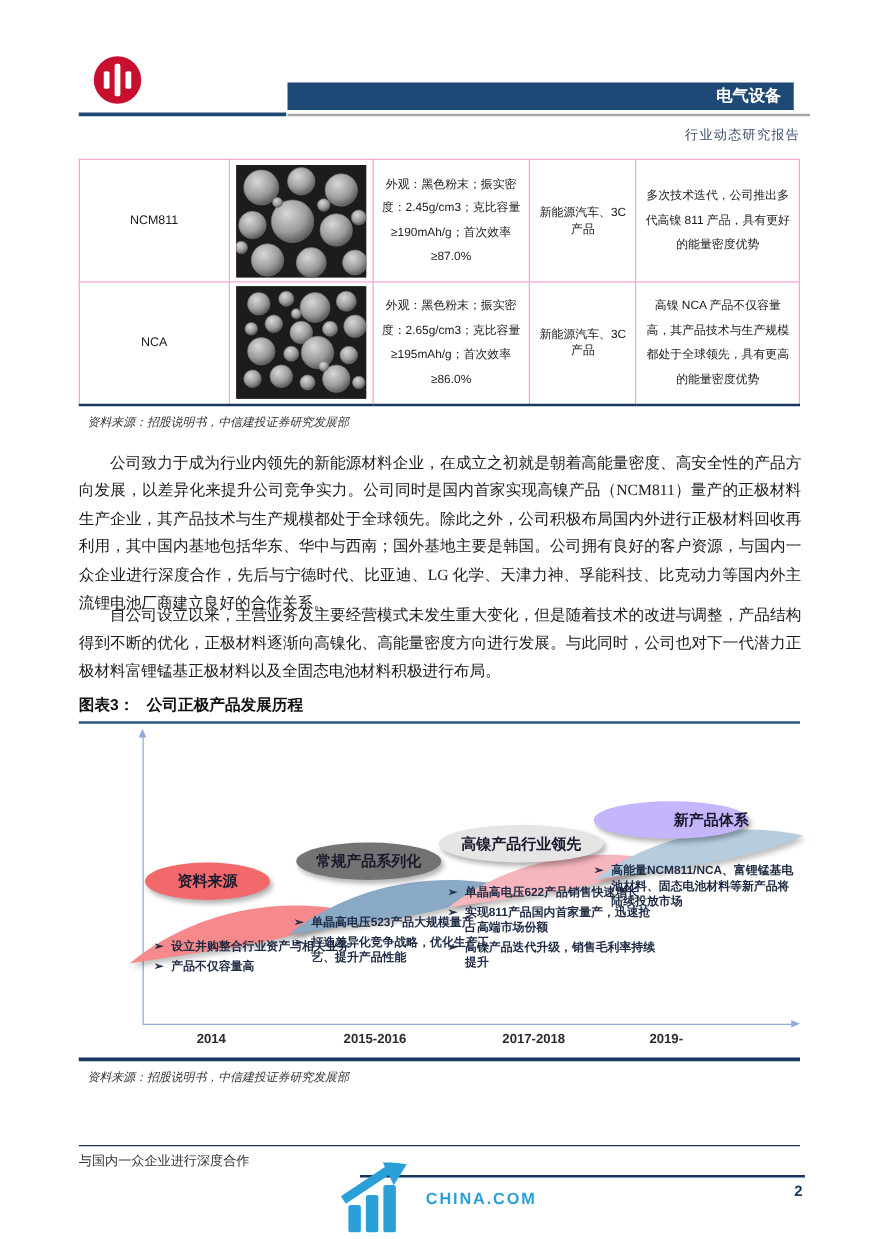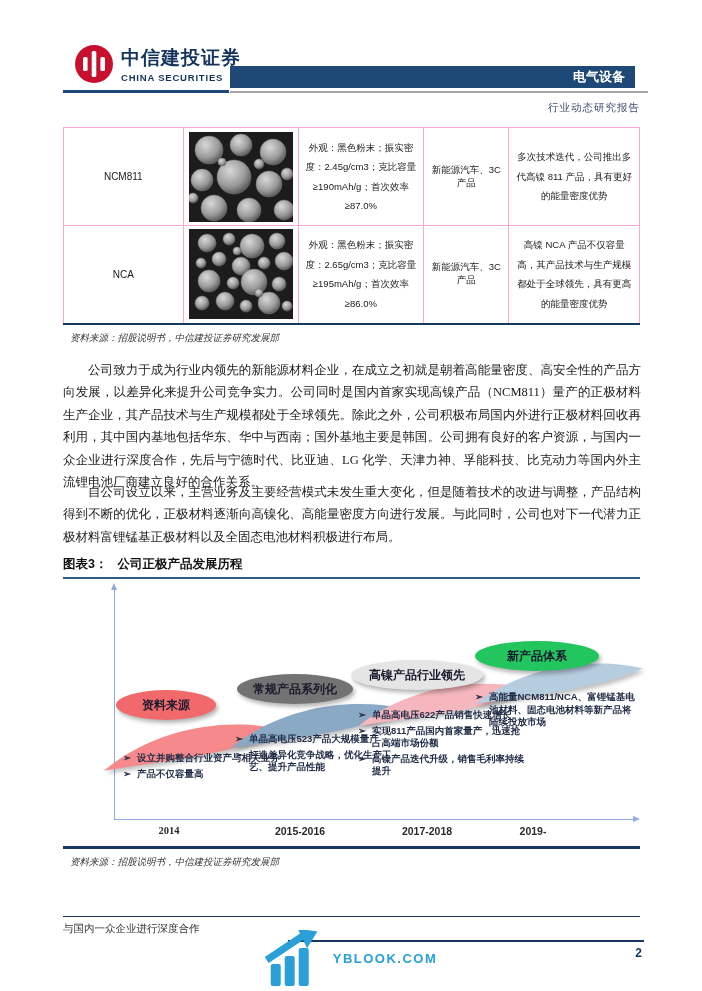--- a/index.html
+++ b/index.html
@@ -65,21 +65,21 @@
   .bullets { position:absolute; z-index:4; font-family:"Liberation Sans",sans-serif; font-weight:bold;
     font-size:9.5px; line-height:1.32; color:#1f2b45; }
   .stage-b0 { left:60px;  top:173px; width:172px; }
   .stage-b1 { left:172px; top:154px; width:168px; }
   .stage-b2 { left:295px; top:130px; width:168px; }
   .stage-b3 { left:412px; top:112px; width:162px; }
   .bullet { display:flex; margin-bottom:3px; }
   .bullet .bm { width:14px; flex:0 0 14px; }
   .year { position:absolute; top:246px; text-align:center; font-family:"Liberation Sans",sans-serif;
     font-weight:bold; font-size:10.5px; color:#2b2b2b; }
-  .year-0 { left:76px;  width:60px;font-family:Liberation Serif, serif; }
+  .year-0 { left:76px;  width:60px; }
   .year-1 { left:197px; width:80px; }
   .year-2 { left:324px; width:80px; }
   .year-3 { left:442px; width:56px; }
   
   .footer { position:absolute; left:63px; top:916px; width:577px; }
   .f-line1 { width:100%; height:1px; background:#17375e; }
   .disclaimer { margin-top:5px; font-size:10.5px; color:#333; }
   .f-line2 { position:absolute; right:-4px; top:24px; width:356px; height:2px; background:#17375e; }
   .page-num { position:absolute; right:-2px; top:30px; font-family:"Liberation Sans",sans-serif;
     font-weight:bold; font-size:12px; color:#17375e; }
@@ -94,24 +94,20 @@
 
 <div class="page">
 
   <div class="brand">
     <svg width="40" height="40" viewBox="0 0 40 40">
       <circle cx="20" cy="20" r="19" fill="#c8102e"></circle>
       <rect x="9" y="13" width="4.6" height="14" rx="1.5" fill="#ffffff"></rect>
       <rect x="17.7" y="7" width="4.6" height="26" rx="1.5" fill="#ffffff"></rect>
       <rect x="26.4" y="13" width="4.6" height="14" rx="1.5" fill="#ffffff"></rect>
     </svg>
-    <div class="brand-text">
-      <div class="cn">中信建投证券</div>
-      <div class="en">CHINA SECURITIES</div>
-    </div>
   </div>
   <div class="sector-bar" style="background: rgb(30, 73, 118);">电气设备</div>
   <div class="rule-navy"></div>
   <div class="rule-grey"></div>
   <div class="report-type">行业动态研究报告</div>
 
   <table class="spec-table">
     <tbody>
         <tr>
       <td class="c-name">NCM811</td>
@@ -220,21 +216,21 @@
 
       <div class="ellipse stage-e0" style="background: rgb(242, 105, 107);">
           <span>资料来源</span>
         </div>
       <div class="ellipse stage-e1" style="background: #737373;">
           <span>常规产品系列化</span>
         </div>
       <div class="ellipse stage-e2" style="background: #e5e5e5;">
           <span>高镍产品行业领先</span>
         </div>
-      <div class="ellipse stage-e3" style="background: #22c55e;">
+      <div class="ellipse stage-e3" style="background: #c4b5fd; justify-content: flex-end;">
           <span>新产品体系</span>
         </div>
 
       <div class="bullets stage-b0">
         <div class="bullet">
             <span class="bm">➢</span>
             <span>设立并购整合行业资产与相关业务</span>
           </div>
         <div class="bullet">
             <span class="bm">➢</span>
@@ -291,17 +287,17 @@
     <svg width="58" height="56" viewBox="0 0 58 56">
       <g fill="#2a9fd8">
         <rect x="6" y="34" width="10" height="22" rx="2"></rect>
         <rect x="20" y="26" width="10" height="30" rx="2"></rect>
         <rect x="34" y="18" width="10" height="38" rx="2"></rect>
       </g>
       <path d="M2,30 L38,6" stroke="#2a9fd8" stroke-width="7" fill="none"></path>
       <polygon points="32,0 52,0 44,18" fill="#2a9fd8" transform="rotate(8 42 6)"></polygon>
     </svg>
     <div class="wm-text">
-      <div class="en">YBLOOK.COM</div>
+      <div class="en">CHINA.COM</div>
     </div>
   </div>
 
 </div>
 
 </body></html>

